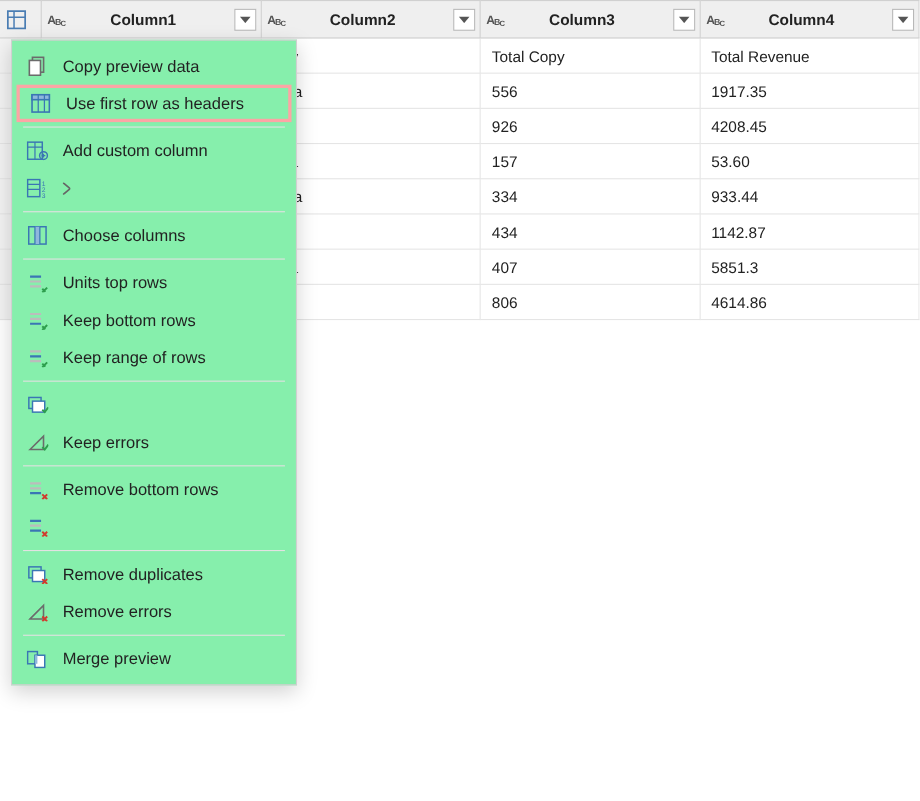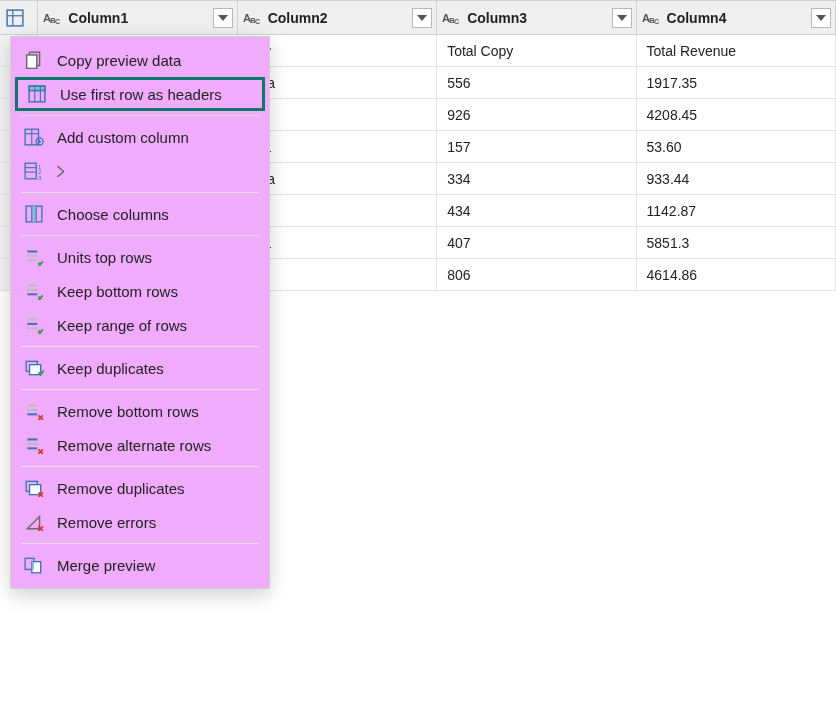--- a/index.html
+++ b/index.html
@@ -31,21 +31,21 @@
   }
   .data-table thead th.rownum-head { width: 36px; }
   .data-table thead th.col-head { width: 190px; }
   .head-inner {
     display: flex;
     align-items: center;
     height: 100%;
     padding: 0 4px;
     gap: 4px;
   }
-  .head-label { flex: 1; }
+  .head-label { flex: 1; margin-left: 32px; }
   .head-filter {
     width: 20px; height: 20px;
     border: 1px solid #b8b8b8;
     background: #fff;
     display: flex; align-items: center; justify-content: center;
     color: #444;
   }
   .head-filter svg { width: 10px; height: 6px; }
 
   .data-table tbody td {
@@ -60,38 +60,38 @@
     color: #444;
     width: 36px;
   }
 
   
   .context-menu {
     position: absolute;
     top: 36px;
     left: 10px;
     width: 260px;
-    background: #f0abfc;
+    background: #86efac;
     border: 1px solid #d0d0d0;
     box-shadow: 0 6px 18px rgba(0,0,0,0.18);
     padding: 6px 0;
     z-index: 10;
   }
   .menu-item {
     display: flex;
     align-items: center;
     height: 34px;
     padding: 0 14px 0 12px;
     gap: 12px;
     cursor: default;
     font-size: 15px;
     color: #222;
   }
   .menu-item.highlight {
-    border: 3px solid #0f766e;
+    border: 3px solid #fca5a5;
     margin: 0 4px;
     padding: 0 10px 0 8px;
   }
   .menu-icon {
     width: 22px; height: 22px;
     flex: 0 0 22px;
     display: flex; align-items: center; justify-content: center;
     color: #2b6bb2;
   }
   .menu-label { flex: 1; }
@@ -376,23 +376,31 @@
   <div class="menu-sep"></div>
 
   <div class="menu-item">
     <span class="menu-icon">
       <svg viewBox="0 0 18 16" width="20" height="18">
           <rect x="2" y="2" width="10" height="9" fill="none" stroke="#3a76b4" stroke-width="1.2"></rect>
           <rect x="5" y="5" width="10" height="9" fill="#fff" stroke="#3a76b4" stroke-width="1.2"></rect>
           <path d="M13 12 L15 14 L18 10" stroke="#2e9e4d" stroke-width="1.6" fill="none"></path>
         </svg>
     </span>
-    <span class="menu-label">Keep duplicates</span>
-  </div>
-
+  </div>
+
+  <div class="menu-item">
+    <span class="menu-icon">
+      <svg viewBox="0 0 18 16" width="20" height="18">
+          <path d="M3 14 L14 3 L14 14 Z" fill="none" stroke="#6b6b6b" stroke-width="1.3"></path>
+          <path d="M13 12 L15 14 L18 10" stroke="#2e9e4d" stroke-width="1.6" fill="none"></path>
+        </svg>
+    </span>
+    <span class="menu-label">Keep errors</span>
+  </div>
 
   <div class="menu-sep"></div>
 
 
   <div class="menu-item">
     <span class="menu-icon">
       <svg viewBox="0 0 18 16" width="20" height="18">
           <line x1="3" y1="3" x2="12" y2="3" stroke="#bcbcbc" stroke-width="1.8"></line>
           <line x1="3" y1="7" x2="12" y2="7" stroke="#bcbcbc" stroke-width="1.8"></line>
           <line x1="3" y1="11" x2="12" y2="11" stroke="#3a76b4" stroke-width="1.8"></line>
@@ -404,21 +412,20 @@
 
   <div class="menu-item">
     <span class="menu-icon">
       <svg viewBox="0 0 18 16" width="20" height="18">
           <line x1="3" y1="3" x2="12" y2="3" stroke="#3a76b4" stroke-width="1.8"></line>
           <line x1="3" y1="7" x2="12" y2="7" stroke="#bcbcbc" stroke-width="1.8"></line>
           <line x1="3" y1="11" x2="12" y2="11" stroke="#3a76b4" stroke-width="1.8"></line>
           <path d="M13 12 L17 16 M17 12 L13 16" stroke="#d13b2e" stroke-width="1.6"></path>
         </svg>
     </span>
-    <span class="menu-label">Remove alternate rows</span>
   </div>
 
   <div class="menu-sep"></div>
 
   <div class="menu-item">
     <span class="menu-icon">
       <svg viewBox="0 0 18 16" width="20" height="18">
           <rect x="2" y="2" width="10" height="9" fill="none" stroke="#3a76b4" stroke-width="1.2"></rect>
           <rect x="5" y="5" width="10" height="9" fill="#fff" stroke="#3a76b4" stroke-width="1.2"></rect>
           <path d="M13 12 L17 16 M17 12 L13 16" stroke="#d13b2e" stroke-width="1.6"></path>

